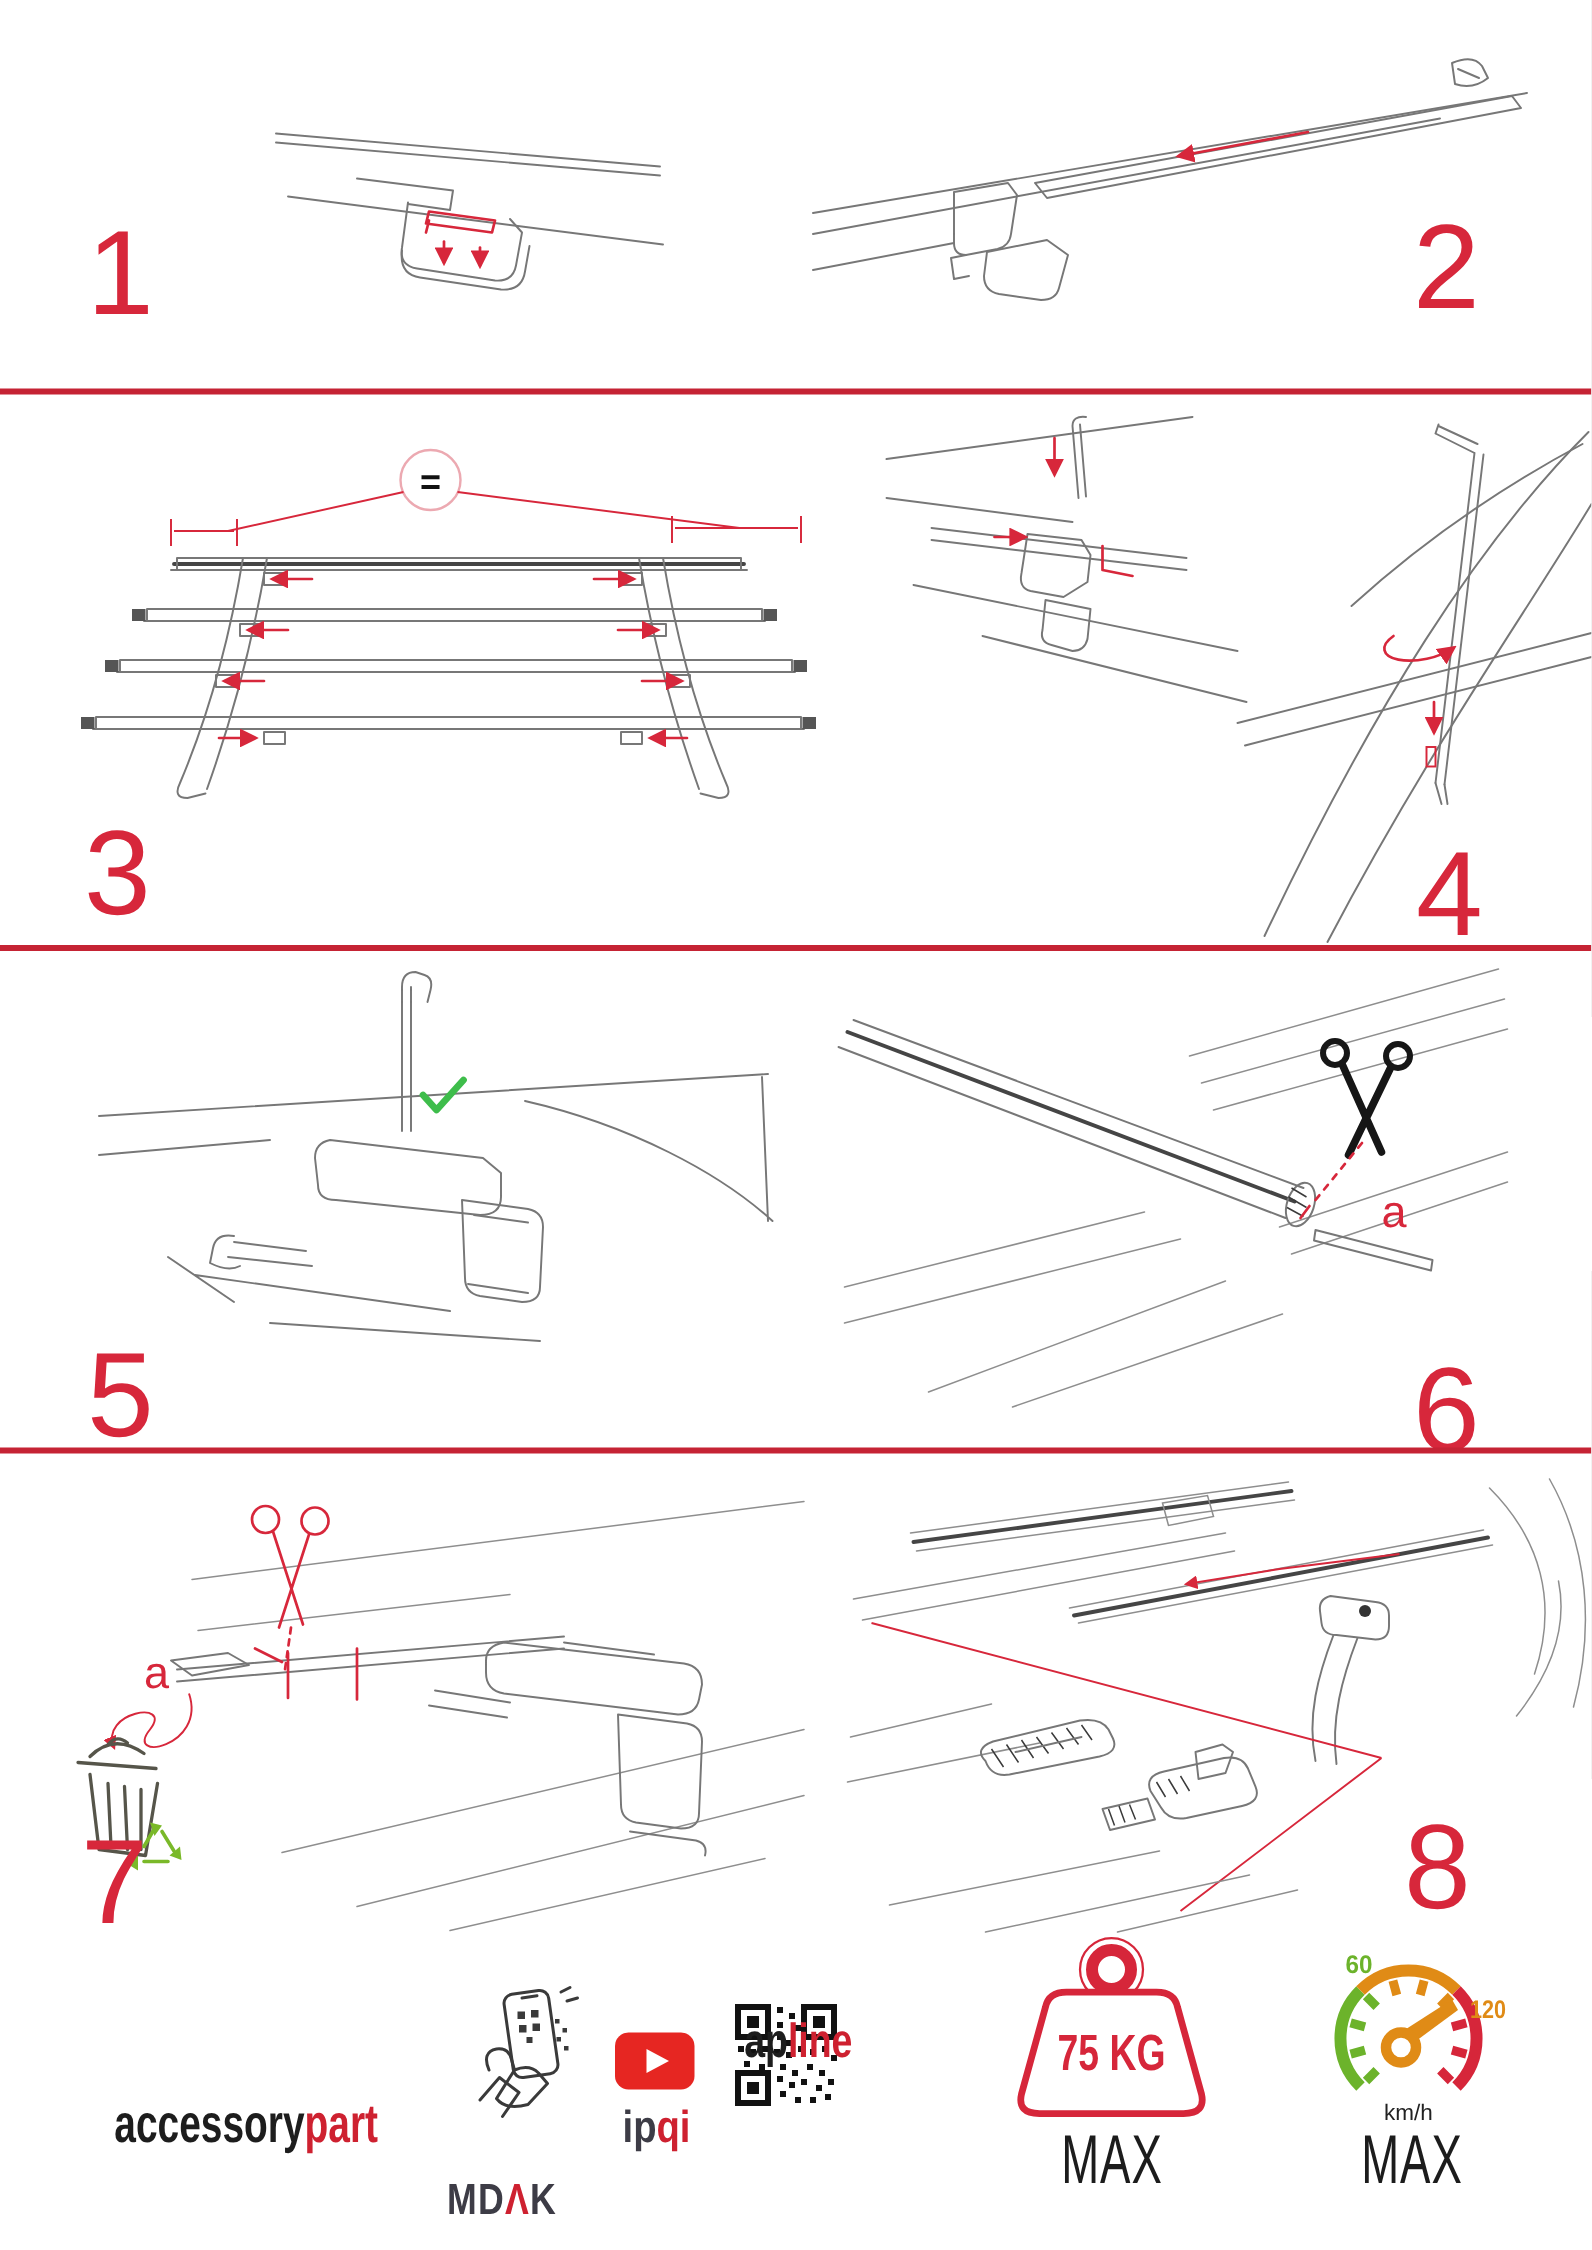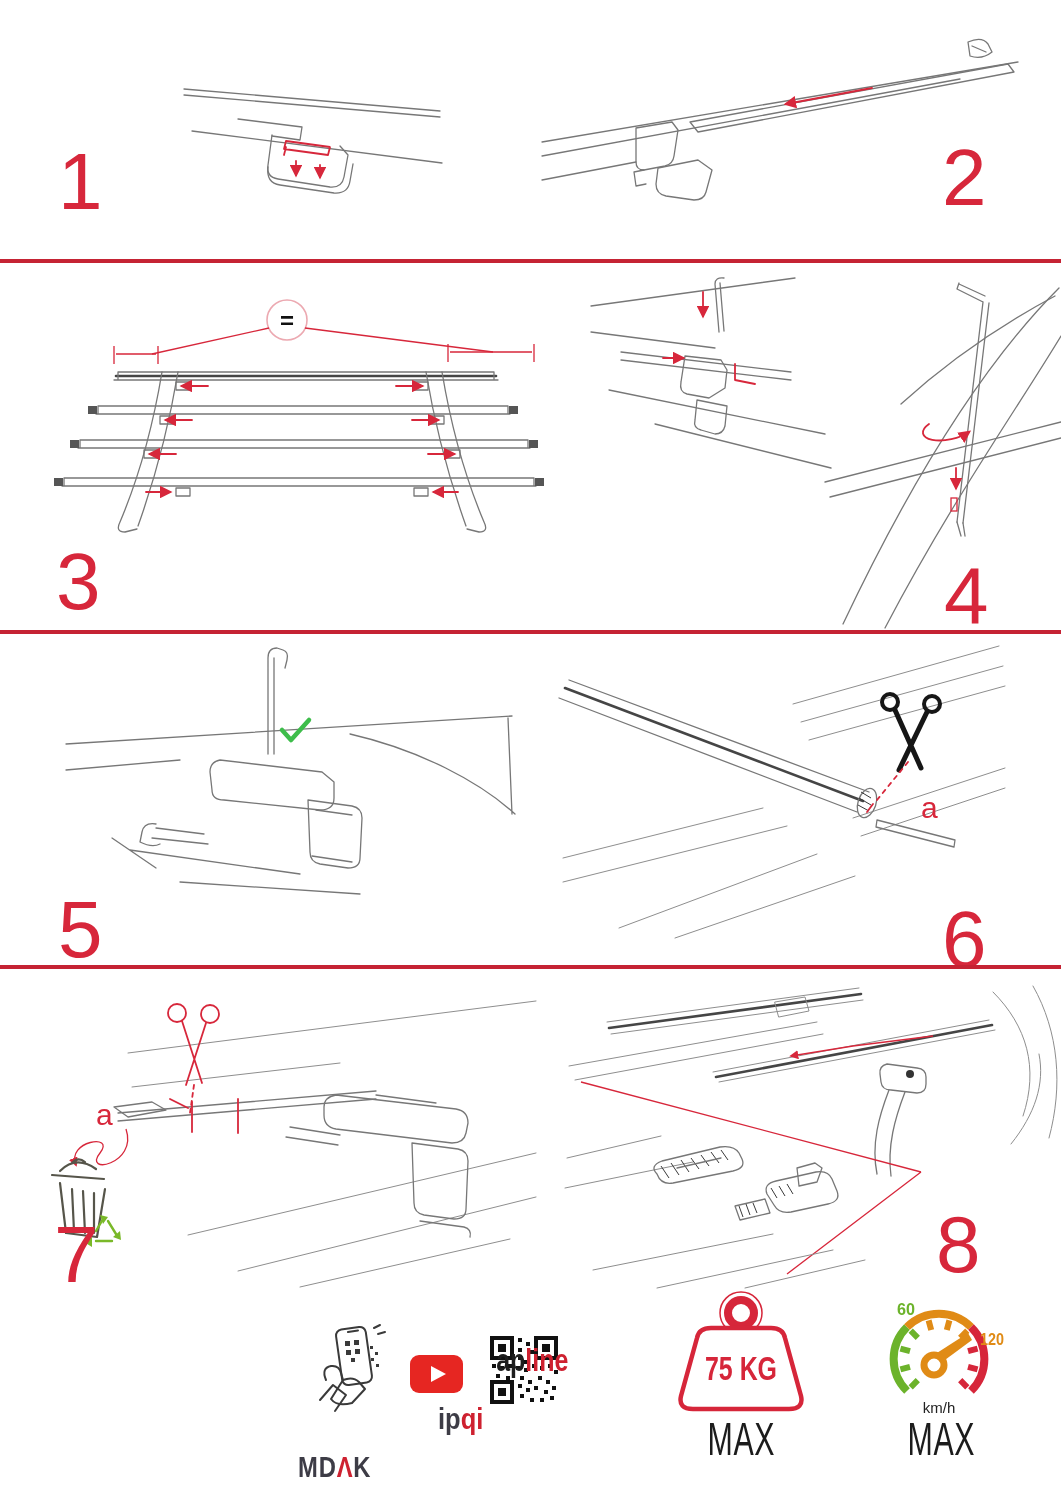--- a/index.html
+++ b/index.html
@@ -210,20 +210,25 @@
     <path class="ln" d="M112,186 l44,-10"></path>
 
     <path class="ln" stroke-width="1.6" d="M202,212 q-4,-10 9,-13 l40,-9 q12,-2 16,7 l5,12 q4,10 -9,13 l-37,8 q-12,2 -17,-7 z"></path>
     <path class="hat" d="M206,206 l6,10 M214,204 l6,10 M222,202 l6,10"></path>
     <path class="ln" d="M170,224 l30,-7 5,14 -30,7 z"></path>
     <path class="hat" d="M174,224 l4,11 M181,222 l4,11 M188,221 l4,10"></path>
     <path class="ln" d="M232,186 l18,-5 7,5 -5,14 -18,4 z"></path>
   </svg>
   <div class="num" style="left:936px;top:1205px;">8</div>
 
+  <div class="footer-label" style="left:42px;top:1398px;width:240px;">
+    <span class="cond" style="font-size:36px;font-weight:bold;transform:scaleX(0.72);">
+      <span style="color:#1d1d1d;">accessory</span><span style="color:#CE2130;">part</span>
+    </span>
+  </div>
 
   <svg style="left:318px;top:1324px;" width="64" height="82" viewBox="0 0 64 82">
     <g stroke="#3a3a3a" stroke-width="2" fill="none" stroke-linecap="round" stroke-linejoin="round">
       <rect x="21" y="4" width="30" height="56" rx="6" transform="rotate(-8 36 32)"></rect>
       <path d="M30,8 l10,-1.5"></path>
       <path d="M56,4 l6,-3 M60,10 l7,-2"></path>
       <path d="M8,56 q-5,-12 5,-14 q8,-1 10,7 l2,7"></path>
       <path d="M25,56 q10,-4 16,2 l6,7 -13,14 q-15,4 -21,-4 z"></path>
       <path d="M2,76 l13,-15 13,10 -11,16"></path>
     </g>
@@ -242,21 +247,21 @@
   <div class="footer-label" style="left:285px;top:1453px;width:100px;">
     <span class="cond" style="font-size:29px;font-weight:bold;letter-spacing:1px;transform:scaleX(0.82);">
       <span style="color:#3D3C46;">MD</span><span style="color:#CE2130;">Λ</span><span style="color:#3D3C46;">K</span>
     </span>
   </div>
 
   <svg style="left:410px;top:1355px;" width="53" height="38" viewBox="0 0 53 38">
     <rect x="0" y="0" width="53" height="38" rx="9" fill="#E62622"></rect>
     <path d="M21,11 L36,19 L21,27 z" fill="#ffffff"></path>
   </svg>
-  <div class="footer-label" style="left:418px;top:1404px;width:85px;">
+  <div class="footer-label" style="left:395px;top:1404px;width:85px;">
     <span class="cond" style="font-size:30px;font-weight:bold;transform:scaleX(0.85);">
       <span style="color:#3D3C46;">ip</span><span style="color:#CE2130;">qi</span>
     </span>
   </div>
 
   <svg style="left:490px;top:1336px;" width="68" height="68" viewBox="0 0 68 68">
     <g fill="none" stroke="#111" stroke-width="4">
       <rect x="2" y="2" width="20" height="20"></rect>
       <rect x="46" y="2" width="20" height="20"></rect>
       <rect x="2" y="46" width="20" height="20"></rect>

